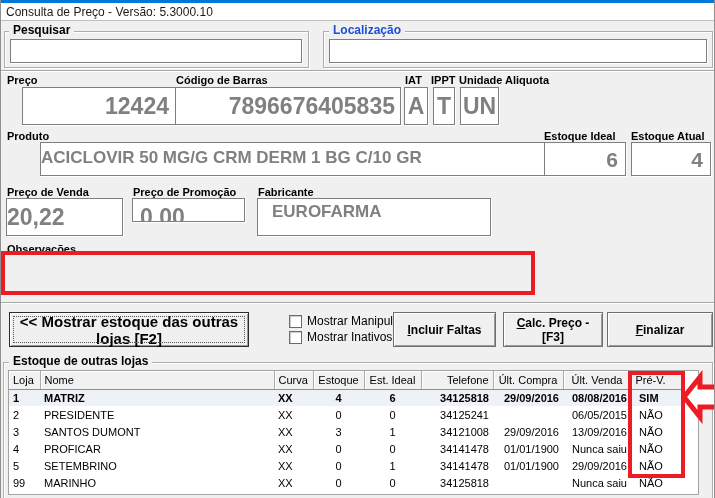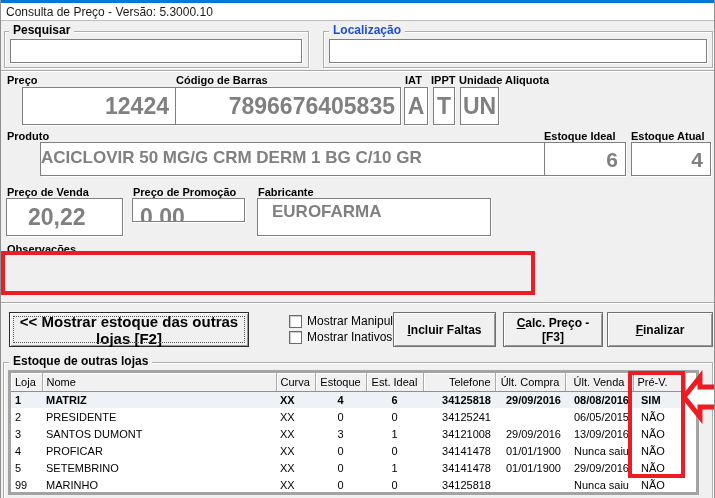--- a/index.html
+++ b/index.html
@@ -46,21 +46,21 @@
   }
   .mn { display:block; }
   .mn::first-letter { text-decoration:underline; }
   .chkbox {
     position:absolute; width:13px; height:13px; background:#fff;
     border:1px solid #6b6b6b; box-shadow:inset 1px 1px 1px #c9c9c9; cursor:pointer;
   }
   .chklbl { position:absolute; font-size:12px; color:#000; white-space:nowrap; cursor:pointer; }
   .tablewrap {
     position:absolute; left:7px; top:370px; width:691px; height:125px;
-    background:#ffffff; border:3px solid #a3a3a3; overflow:hidden;
+    background:#ffffff; border:1px solid #a3a3a3; overflow:hidden;
   }
   table { border-collapse:collapse; table-layout:fixed; width:674px; }
   th {
     height:18px; background:#f1f1f1; font-size:11px; font-weight:normal; color:#000;
     border-right:1px solid #aaaaaa; border-bottom:1px solid #8f8f8f;
     box-shadow:inset 1px 1px 0 #ffffff; padding:0 4px; white-space:nowrap; overflow:hidden;
   }
   td { height:17px; font-size:11px; color:#000; padding:0 4px; white-space:nowrap; overflow:hidden; }
   tr.row-bold td { font-weight:bold; background:#eef2f6; }
   .redbox { position:absolute; border:4px solid #ed1c24; pointer-events:none; }
@@ -104,21 +104,21 @@
   <div class="lbl" style="left:6px; top:130px;">Produto</div>
   <div class="field val" style="left:5px; top:142px; width:530px; height:34px; line-height:30px; font-size:17px; margin-left:34px;">ACICLOVIR 50 MG/G CRM DERM 1 BG C/10 GR</div>
 
   <div class="lbl" style="left:543px; top:130px;">Estoque Ideal</div>
   <div class="field val ta-r" style="left:543px; top:142px; width:82px; height:34px; line-height:33px; font-size:21px; padding-right:7px;">6</div>
 
   <div class="lbl" style="left:630px; top:130px;">Estoque Atual</div>
   <div class="field val ta-r" style="left:630px; top:142px; width:80px; height:34px; line-height:33px; font-size:21px; padding-right:7px;">4</div>
 
   <div class="lbl" style="left:6px; top:186px;">Preço de Venda</div>
-  <div class="field val big" style="left:5px; top:198px; width:117px; height:38px; line-height:37px; padding-left:21px;">20,22</div>
+  <div class="field val big" style="left:5px; top:198px; width:117px; height:38px; line-height:37px; padding-left:0;">20,22</div>
 
   <div class="lbl" style="left:132px; top:186px;">Preço de Promoção</div>
   <div class="field val big" style="left:131px; top:198px; width:113px; height:24px; line-height:37px; padding-left:7px;">0,00</div>
 
   <div class="lbl" style="left:257px; top:186px;">Fabricante</div>
   <div class="field val" style="left:256px; top:198px; width:234px; height:38px; line-height:26px; font-size:17px; padding-left:14px;">EUROFARMA</div>
 
   <div class="lbl" style="left:6px; top:243px;">Observações</div>
   <div class="redbox" style="left: 0px; top: 251px; width: 534px; height: 44px; border-color: rgb(237, 28, 36);"></div>
 

